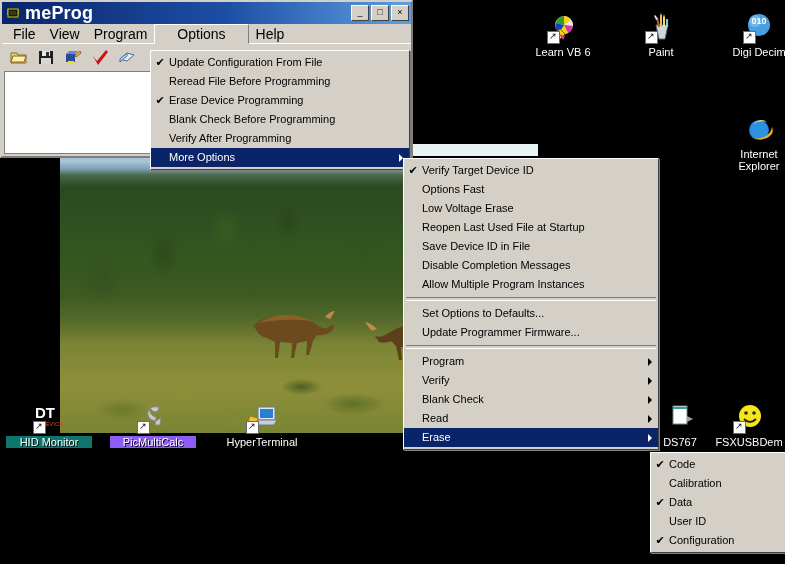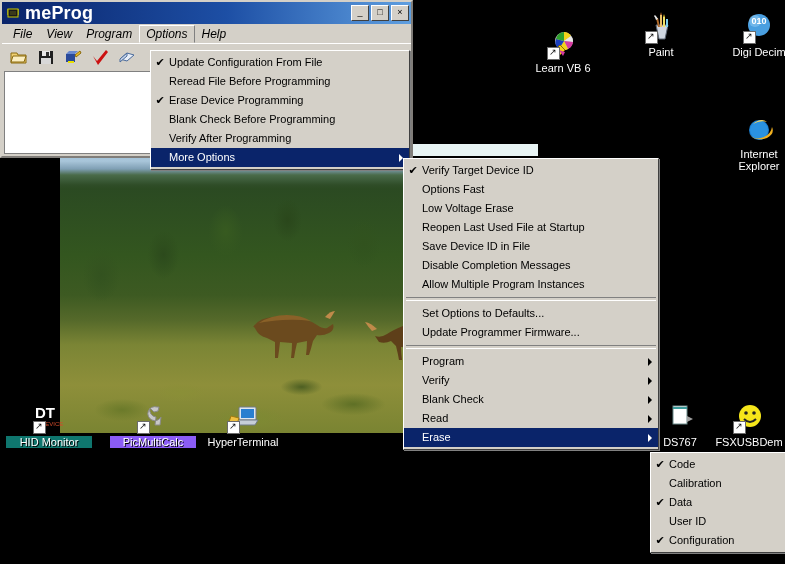--- a/index.html
+++ b/index.html
@@ -67,22 +67,22 @@
   #titlebar .tt{color:#fff;font-weight:bold;font-size:18px;margin-left:4px;letter-spacing:.2px;}
   .chipicon{width:16px;height:14px;position:relative;}
   .winbtns{margin-left:auto;display:flex;gap:2px;}
   .winbtn{
     width:16px;height:14px;background:#d4d0c8;border:1px solid;
     border-color:#fff #404040 #404040 #fff;
     font-size:9px;line-height:12px;text-align:center;color:#000;
     font-family:"Liberation Sans",sans-serif;
   }
   #menubar{height:19px;display:flex;align-items:center;padding-left:4px;background:#d4d0c8;}
-  .mtop{padding:2px 7px;font-size:12px;color:#000;font-style:italic;}
-  .mtop.open{background:#d4d0c8;border:1px solid;border-color:#fff #808080 #d4d0c8 #fff;border-bottom-color:#d4d0c8;position:relative;z-index:40;padding:1px 6px;}
+  .mtop{padding:2px 7px;font-size:14px;color:#000;}
+  .mtop.open{background:#d4d0c8;border:1px solid;border-color:#fff #808080 #d4d0c8 #fff;border-bottom-color:#d4d0c8;position:relative;z-index:40;padding:1px 22px;}
   #toolbar{height:26px;background:#d4d0c8;display:flex;align-items:center;padding-left:8px;gap:9px;
            border-top:1px solid #fff;}
   .tbi{width:18px;height:16px;position:relative;}
   #client{position:absolute;left:2px;right:2px;top:69px;bottom:2px;background:#fff;border:1px solid #808080;}
   #clientinner{position:absolute;inset:1px;background:#fff;}
   #vscroll{position:absolute;right:2px;top:70px;width:15px;height:86px;background:#d4d0c8;border:1px solid #fff;}
   #vthumb{position:absolute;left:1px;top:2px;width:11px;height:42px;background:#d4d0c8;border:1px solid;border-color:#fff #404040 #404040 #fff;}
   #cyanbar{position:absolute;left:408px;top:144px;width:130px;height:12px;background:#e8f4f4;}
 
   
@@ -118,21 +118,21 @@
       <path d="M8 22 q6-9 20-10 q16-2 30 2 q8 2 14 6 q6 4 10 3 l6-4 q2 6-4 9 q-6 3-12 2 l-4 6 q-2 8-4 14 l-3 0 q1-8 1-14 l-10 2 q-2 8-3 15 l-3 0 q1-8 1-15 l-12-1 q-1 9-2 16 l-3 0 q0-8 0-16 l-8-4 q-8-2-11-8 q-2-4-3-3z" fill="#6b4a1e"></path>
       <path d="M80 12 q5-6 10-6 q-3 5-5 8z" fill="#c08a4a"></path>
       <path d="M14 18 q12-8 28-8 q14 0 24 6 q-14-2-28-1 q-14 1-24 3z" fill="#8a6128"></path>
     </svg>
     <svg class="moose" id="moose2" viewBox="0 0 105 58">
       <path d="M100 20 q-8-8-22-9 q-16-1-30 4 q-10 4-16 8 q-6 4-12 2 l4 6 q6 2 12-1 l5 5 q2 8 3 14 l3 0 q-1-8-1-13 l11 1 q1 8 2 14 l3 0 q-1-8-1-14 l12 0 q1 8 2 14 l3 0 q0-8 0-14 l10-5 q10-4 12-12z" fill="#5e3f19"></path>
       <path d="M22 18 q-6-6-12-7 q4 6 7 9z" fill="#c08a4a"></path>
     </svg>
   </div>
 
-  <div class="dicon" style="left:520px;top:24px;">
+  <div class="dicon" style="left:520px;top:8px;">
     <div class="glyph">
       <svg width="32" height="32" viewBox="0 0 32 32">
         <circle cx="17" cy="13" r="9" fill="#bdbdbd"></circle>
         <path d="M17 13 L17 4 A9 9 0 0 1 24 8 Z" fill="#f2d21a"></path>
         <path d="M17 13 L24 8 A9 9 0 0 1 26 14 Z" fill="#e8e8e8"></path>
         <path d="M17 13 L26 14 A9 9 0 0 1 21 21 Z" fill="#d63aa0"></path>
         <path d="M17 13 L21 21 A9 9 0 0 1 12 21 Z" fill="#f2d21a"></path>
         <path d="M17 13 L12 21 A9 9 0 0 1 9 11 Z" fill="#1a3fbe"></path>
         <path d="M17 13 L9 11 A9 9 0 0 1 17 4 Z" fill="#2ea02e"></path>
         <path d="M6 24 l7-7 5 5 -7 7 z" fill="#f2d21a" stroke="#8a6a00"></path>
@@ -199,21 +199,21 @@
   <div class="dicon" style="left:110px;top:398px;">
     <div class="glyph">
       <svg width="32" height="32" viewBox="0 0 32 32">
         <path d="M20 5 a7 7 0 1 0 4 10 l-1 8 h-5 l1-8 a7 7 0 0 1-6-9 l4 4 4-1 1-4z" fill="#c8c8c8" stroke="#8a8a8a"></path>
       </svg>
       <span class="shortcut"></span>
     </div>
     <span class="lbl" style="background:#8b5cf6">PicMultiCalc</span>
   </div>
 
-  <div class="dicon" style="left:200px;top:398px;">
+  <div class="dicon" style="left:219px;top:398px;">
     <div class="glyph">
       <svg width="32" height="32" viewBox="0 0 32 32">
         <rect x="12" y="5" width="17" height="13" rx="1" fill="#dfe6ee" stroke="#707a86"></rect>
         <rect x="14" y="7" width="13" height="9" fill="#2a7fd0"></rect>
         <path d="M10 18 h21 l-3 5 h-21 z" fill="#c6ced8" stroke="#707a86"></path>
         <path d="M4 14 l8 2 -2 6 -8-2z" fill="#f0c040" stroke="#a07a10"></path>
       </svg>
       <span class="shortcut"></span>
     </div>
     <span class="lbl" style="background:#000">HyperTerminal</span>

